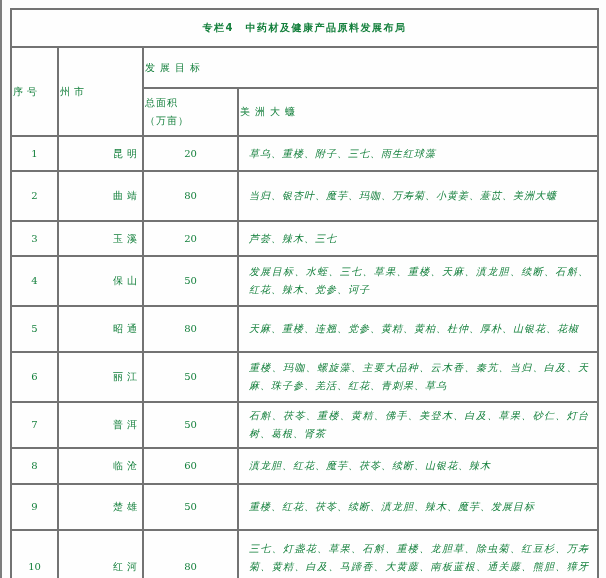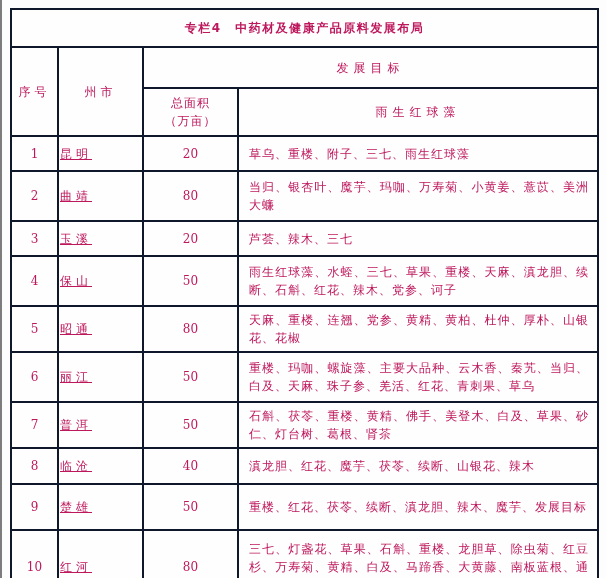--- a/index.html
+++ b/index.html
@@ -26,52 +26,52 @@
   table.doc-table {
     position: absolute;
     left: 10px;
     top: 8px;
     width: 587px;
     border-collapse: collapse;
     table-layout: fixed;
     background: #fefefe;
   }
   table.doc-table td {
-    border: 2px solid #0f172a;
+    border: 2px solid #737373;
     vertical-align: middle;
-    font-size: 12px;
+    font-size: 10px;
     line-height: 18px;
-    color: #be185d;
+    color: #15803d;
   }
   td.title-cell {
     height: 34px;
     text-align: center;
     font-weight: bold;
     font-size: 17px;
     letter-spacing: 1.5px;
     color: #141414;
     font-family: "DejaVu Sans", "Liberation Sans", sans-serif;
   }
   td.hc {
-    text-align: center;
     letter-spacing: 4px;
     color: #2a2a2a;
   }
   td.goal-cell   { height: 37px; letter-spacing: 5px; }
   td.area-head   { height: 44px; white-space: pre-line; letter-spacing: 1px; line-height: 17px; }
   td.var-head    { letter-spacing: 5px; }
   td.c-no   { text-align: center; letter-spacing: 0; }
-  td.c-city { text-align: left; letter-spacing: 4px; text-decoration: underline; }
+  td.c-city { text-align: right; letter-spacing: 4px; }
   td.c-area { text-align: center; letter-spacing: 0; margin-top: 20px; }
   td.c-var {
     text-align: justify;
     text-align-last: left;
     padding: 3px 8px 3px 10px;
     letter-spacing: 1px;
     color: #b84a38;
+    font-style: italic;
   }
 </style>
 </head>
 <body>
 
 <div class="page-edge-line"></div>
 
 <table class="doc-table">
   <colgroup>
     <col style="width:47px">
@@ -87,21 +87,21 @@
 
   <tr>
     <td rowspan="2" class="hc">序号</td>
     <td rowspan="2" class="hc">州市</td>
     <td colspan="2" class="hc goal-cell">发展目标</td>
   </tr>
 
   <tr>
     <td class="hc area-head">总面积
 （万亩）</td>
-    <td class="hc var-head">雨生红球藻</td>
+    <td class="hc var-head">美洲大蠊</td>
   </tr>
 
   <tr style="height:35px">
     <td class="c-no">1</td>
     <td class="c-city">昆明</td>
     <td class="c-area">20</td>
     <td class="c-var">草乌、重楼、附子、三七、雨生红球藻</td>
   </tr>
   <tr style="height:50px">
     <td class="c-no">2</td>
@@ -112,21 +112,21 @@
   <tr style="height:35px">
     <td class="c-no">3</td>
     <td class="c-city">玉溪</td>
     <td class="c-area">20</td>
     <td class="c-var">芦荟、辣木、三七</td>
   </tr>
   <tr style="height:50px">
     <td class="c-no">4</td>
     <td class="c-city">保山</td>
     <td class="c-area">50</td>
-    <td class="c-var">雨生红球藻、水蛭、三七、草果、重楼、天麻、滇龙胆、续断、石斛、红花、辣木、党参、诃子</td>
+    <td class="c-var">发展目标、水蛭、三七、草果、重楼、天麻、滇龙胆、续断、石斛、红花、辣木、党参、诃子</td>
   </tr>
   <tr style="height:46px">
     <td class="c-no">5</td>
     <td class="c-city">昭通</td>
     <td class="c-area">80</td>
     <td class="c-var">天麻、重楼、连翘、党参、黄精、黄柏、杜仲、厚朴、山银花、花椒</td>
   </tr>
   <tr style="height:50px">
     <td class="c-no">6</td>
     <td class="c-city">丽江</td>
@@ -135,21 +135,21 @@
   </tr>
   <tr style="height:46px">
     <td class="c-no">7</td>
     <td class="c-city">普洱</td>
     <td class="c-area">50</td>
     <td class="c-var">石斛、茯苓、重楼、黄精、佛手、美登木、白及、草果、砂仁、灯台树、葛根、肾茶</td>
   </tr>
   <tr style="height:36px">
     <td class="c-no">8</td>
     <td class="c-city">临沧</td>
-    <td class="c-area">40</td>
+    <td class="c-area">60</td>
     <td class="c-var">滇龙胆、红花、魔芋、茯苓、续断、山银花、辣木</td>
   </tr>
   <tr style="height:46px">
     <td class="c-no">9</td>
     <td class="c-city">楚雄</td>
     <td class="c-area">50</td>
     <td class="c-var">重楼、红花、茯苓、续断、滇龙胆、辣木、魔芋、发展目标</td>
   </tr>
   <tr style="height:74px">
     <td class="c-no">10</td>

